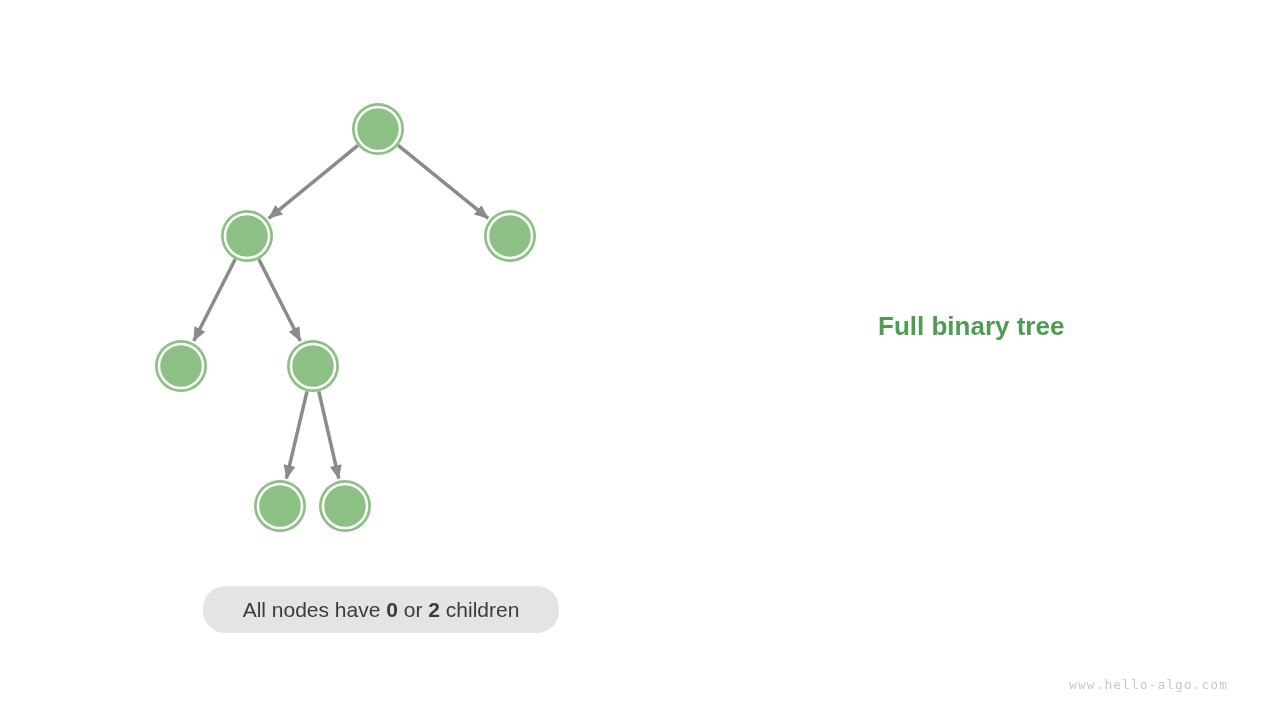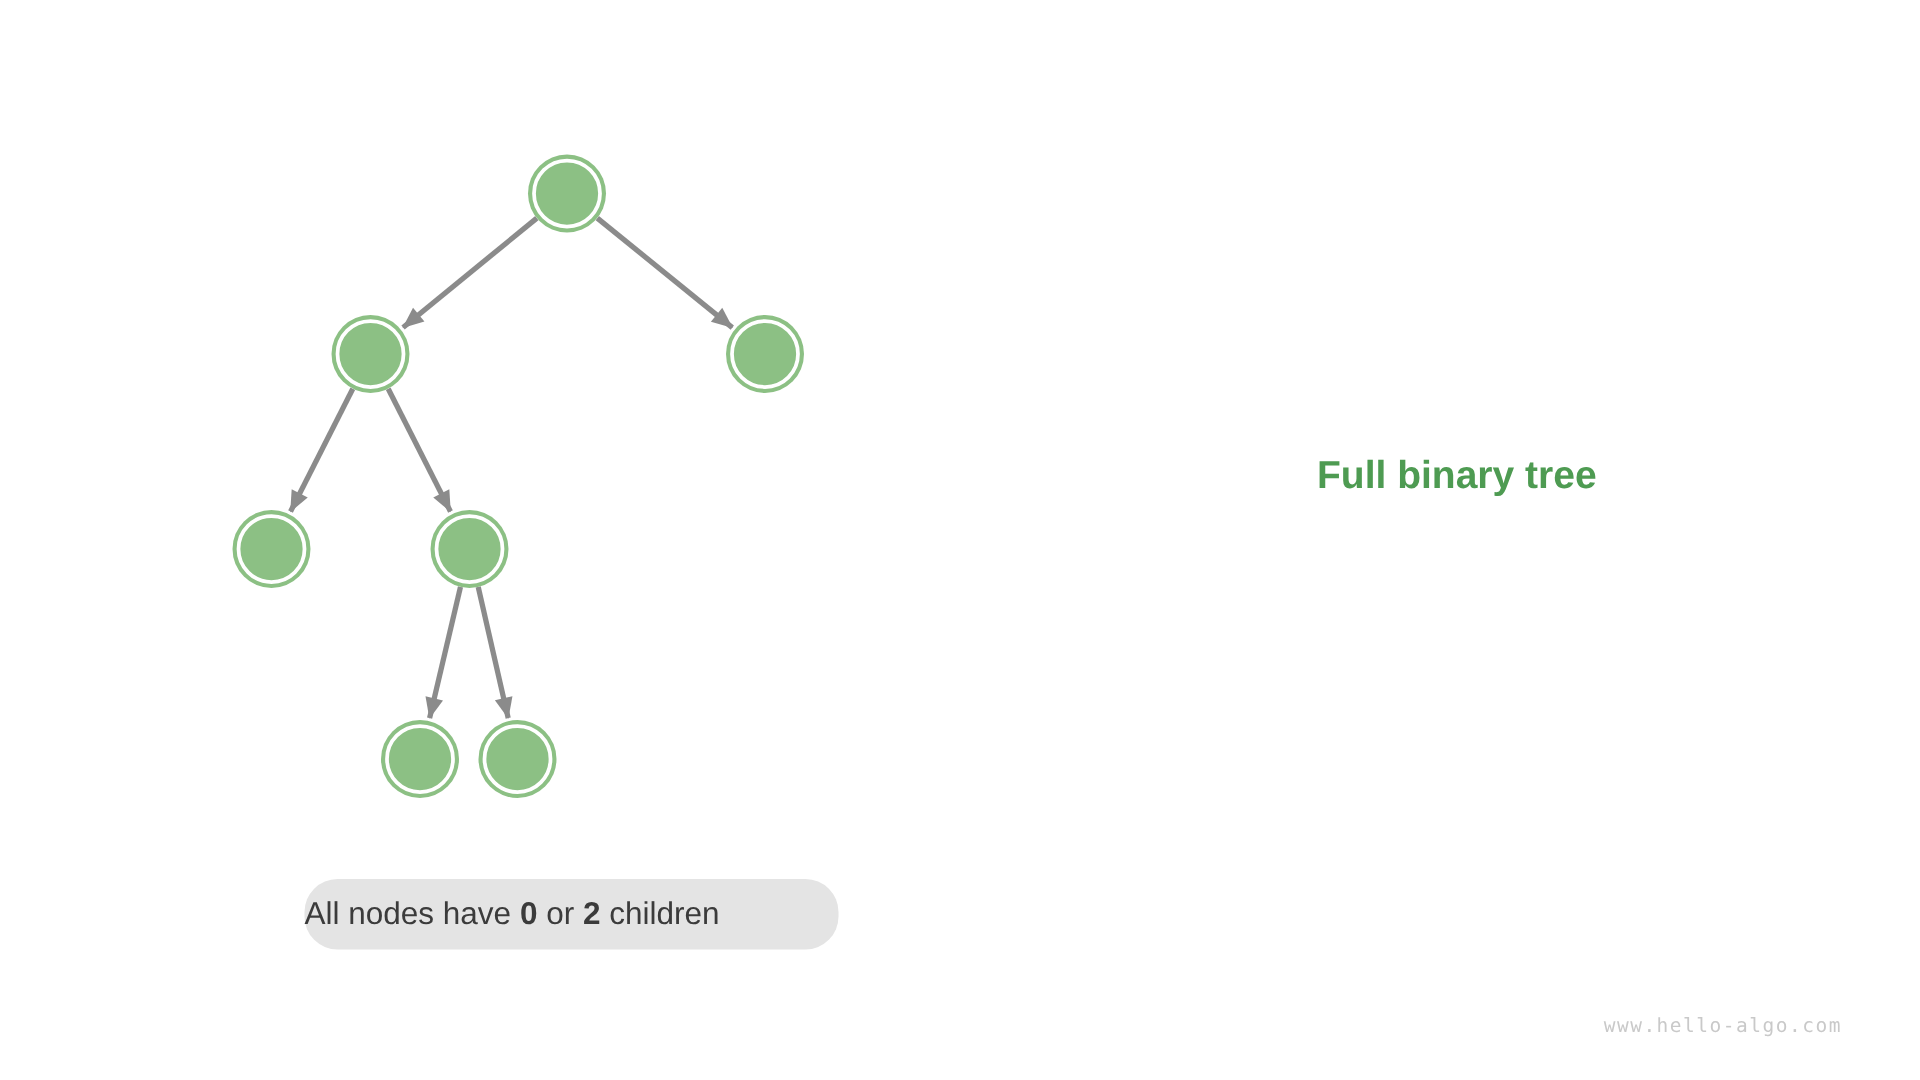--- a/index.html
+++ b/index.html
@@ -16,34 +16,34 @@
     overflow: hidden;
   }
   #tree-svg {
     position: absolute;
     left: 0;
     top: 0;
   }
   .diagram-title {
     position: absolute;
     left: 878px;
-    top: 301px;
+    top: 311px;
     font-size: 26px;
     font-weight: 700;
     color: var(--title-color, #4E9B52);
     white-space: nowrap;
   }
   .caption-pill {
     position: absolute;
     left: 203px;
     top: 586px;
     width: 356px;
     height: 47px;
     line-height: 47px;
-    text-align: left;
+    text-align: center;
     background: var(--caption-bg, #E4E4E4);
     color: var(--caption-text, #3B3B3B);
     border-radius: 22px;
     font-size: 21px;
     white-space: nowrap;
   }
   .caption-pill b {
     font-weight: 700;
   }
   .watermark {

